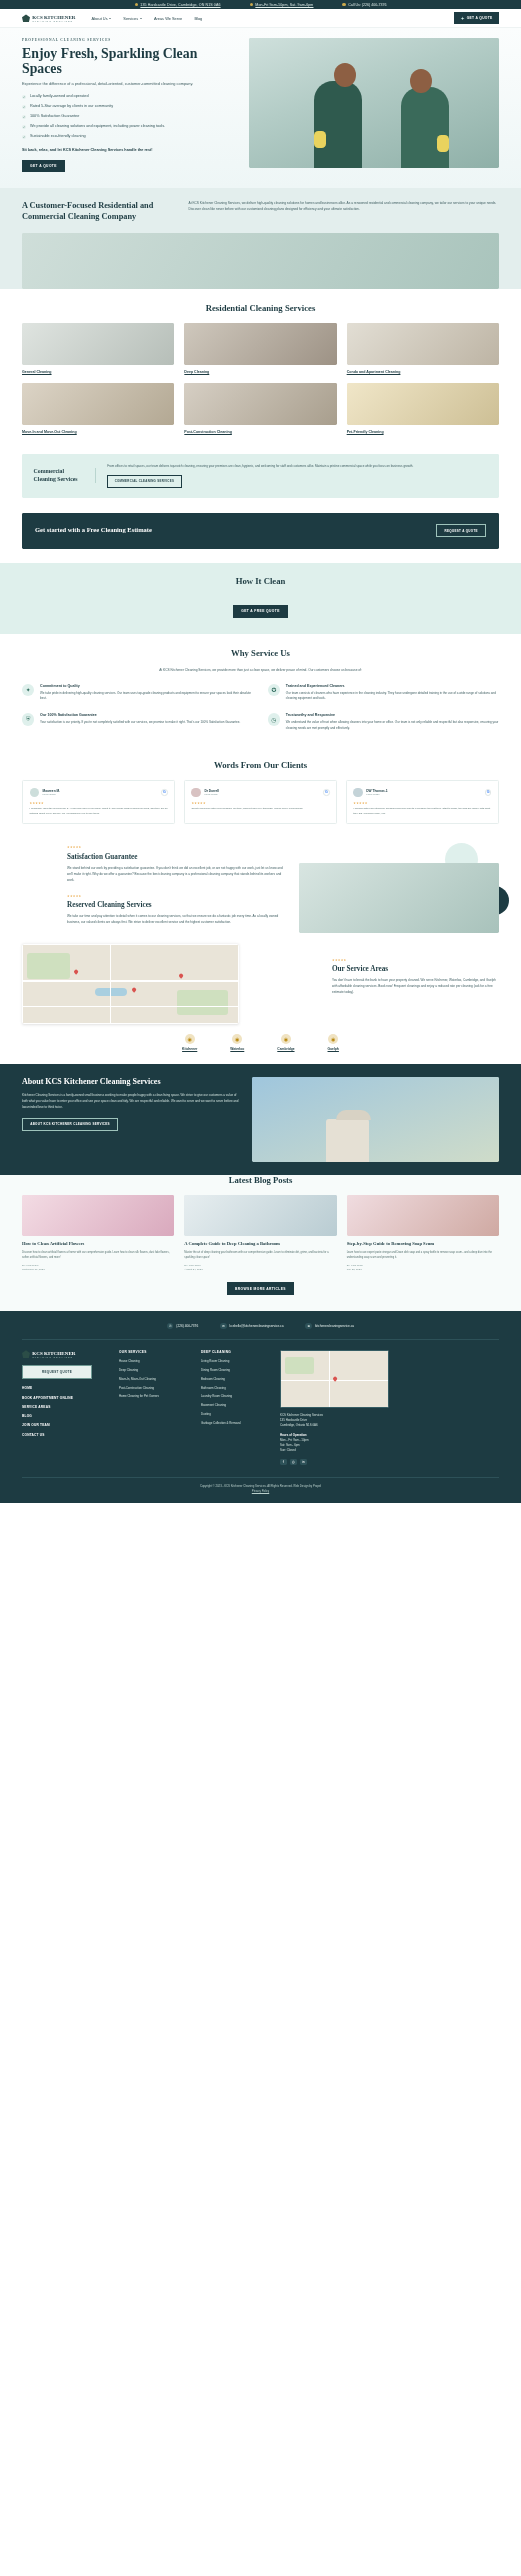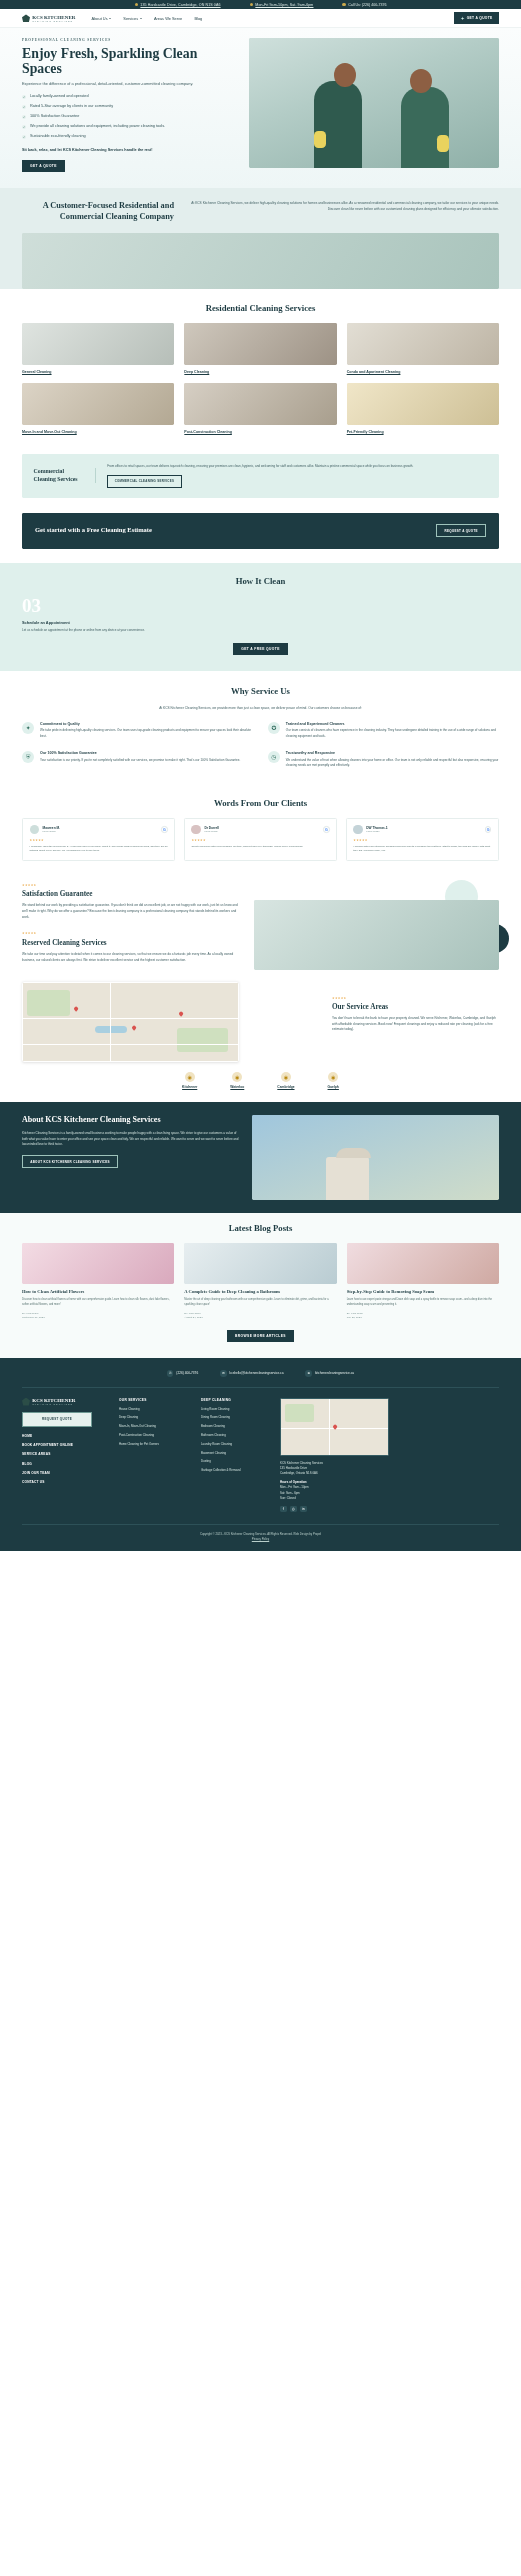--- a/index.html
+++ b/index.html
@@ -36,21 +36,21 @@
   .hero-r{flex:1;position:relative;}
   .hero-img{width:100%;height:130px;border-radius:1.4px;overflow:hidden;position:relative;
      background:linear-gradient(160deg,#cfe0dc 0%,#b3ccc6 40%,#8fb0a8 100%);}
   
   .ph{position:absolute;bottom:0;border-radius:19px 19px 0 0;}
   .ph.a{left:26%;width:48px;height:87px;background:#2f5a4e;}
   .ph.b{right:20%;width:48px;height:81px;background:#3a6a5a;}
   .head{position:absolute;border-radius:50%;background:#8d5f43;}
   .glove{position:absolute;background:#e9d35e;border-radius:4.3px;}
   
-  .sec-cf{background:#e3eeed;padding:13px 22px 0;text-align:right;}
+  .sec-cf{background:#e3eeed;padding:13px 22px 0;}
   .cf-row{display:flex;gap:14.5px;align-items:flex-start;}
   .cf-row h2{font-family:"Liberation Serif",serif;font-size:8.3px;line-height:1.3;color:#1d3b42;width:152px;font-weight:bold;}
   .cf-row p{font-size:3.2px;line-height:1.85;color:#3f5d61;flex:1;}
   .cf-img{margin:10px 0 0;height:56px;background:linear-gradient(120deg,#cfded9,#a9c4bc);border-radius:1.4px;position:relative;overflow:hidden;}
   
   .sec{padding:14.5px 22px;}
   h2.center{font-family:"Liberation Serif",serif;font-size:8.7px;text-align:center;color:#1d3b42;margin-bottom:10px;font-weight:bold;}
   .grid3{display:grid;grid-template-columns:repeat(3,1fr);gap:8.7px 10px;}
   .card img,.card .thumb{width:100%;height:42px;border-radius:1.4px;display:block;}
   .card .cap{margin-top:4.3px;font-size:3.6px;color:#1d3b42;font-weight:bold;text-decoration:underline;line-height:1.45;}
@@ -82,21 +82,21 @@
   .tgrid{display:grid;grid-template-columns:repeat(3,1fr);gap:8.7px;}
   .tcard{border:0.7px solid #e6eeed;border-radius:1.4px;padding:6.5px;}
   .thead{display:flex;gap:3.6px;align-items:center;}
   .avatar{width:9.4px;height:9.4px;border-radius:50%;background:#cddedb;}
   .tname{font-size:3.2px;font-weight:bold;color:#1d3b42;}
   .trole{font-size:2.5px;color:#7c9594;}
   .stars{color:#e8a33d;font-size:2.9px;letter-spacing:0.3px;margin:3.6px 0 2.9px;}
   .tcard p{font-size:2.5px;line-height:1.75;color:#56716f;}
   .gbadge{width:6.5px;height:6.5px;border-radius:50%;background:#fff;border:0.7px solid #e0e7e6;font-size:3.6px;display:flex;align-items:center;justify-content:center;color:#4285f4;font-weight:bold;}
   
-  .gsec{padding:7.2px 22px 0;position:relative;}
+  .gsec{padding:7.2px 22px 0;position:relative;margin-left:45px;}
   .gsec .blob1{position:absolute;right:43px;top:4.3px;width:33px;height:33px;border-radius:50%;background:#dff0ec;}
   .gsec .blob2{position:absolute;right:11.6px;top:48px;width:29px;height:29px;border-radius:50%;background:#1d3b42;}
   .grow{display:flex;gap:14.5px;align-items:flex-start;position:relative;z-index:2;}
   .gleft{width:217px;}
   .gleft .stars{margin:0 0 3.6px;}
   .gleft h3{font-family:"Liberation Serif",serif;font-size:7.2px;color:#1d3b42;margin-bottom:5px;font-weight:bold;}
   .gleft p{font-size:3.1px;line-height:1.9;color:#3f5d61;}
   .gimg{flex:1;height:70px;border-radius:1.4px;background:linear-gradient(140deg,#d8e5e1,#a8c2bb);margin-top:17.4px;}
   
   .areas{padding:11.6px 22px 0;position:relative;}
@@ -114,21 +114,21 @@
   .acity .pin{width:10px;height:10px;border-radius:50%;background:#f0e3c2;display:flex;align-items:center;justify-content:center;font-size:5px;color:#b8860b;margin:0 auto 2.9px;}
   .acity .nm{font-size:3.3px;font-weight:bold;color:#1d3b42;text-decoration:underline;}
   
   .about{background:#1d3b42;color:#fff;padding:13px 22px;display:flex;gap:13px;align-items:flex-start;}
   .about-l{width:217px;}
   .about h2{font-family:"Liberation Serif",serif;font-size:8px;line-height:1.3;margin-bottom:5.8px;font-weight:bold;}
   .about p{font-size:3px;line-height:1.9;color:#cfe0dc;}
   .about .btn-ghost{display:inline-block;margin:7.2px 0 0;}
   .about-r{flex:1;height:85px;border-radius:1.4px;background:linear-gradient(160deg,#9fc6dd,#cfdcc9);position:relative;overflow:hidden;}
   
-  .blog{padding:10px 22px 16px;background:#f7fbfa;}
+  .blog{padding:0 22px 16px;background:#f7fbfa;}
   .bgrid{display:grid;grid-template-columns:repeat(3,1fr);gap:10px;}
   .bcard .bimg{width:100%;height:41px;border-radius:1.4px;}
   .bcard h4{font-family:"Liberation Serif",serif;font-size:4.6px;line-height:1.3;color:#1d3b42;margin:5px 0 3.6px;font-weight:bold;}
   .bcard p{font-size:2.6px;line-height:1.8;color:#56716f;}
   .bmeta{font-size:2.5px;color:#7c9594;margin-top:4.3px;line-height:1.6;}
   .blog .btn-dark{display:block;width:max-content;margin:10px auto 0;}
   
   .footer{background:#1d3b42;color:#e7f1ee;padding:11.6px 22px 0;}
   .fcontact{display:flex;gap:22px;justify-content:center;padding-bottom:10px;border-bottom:0.7px solid #2d5158;}
   .fc{display:flex;align-items:center;gap:2.9px;font-size:3.2px;}
@@ -286,25 +286,20 @@
 </div>
 
 <div class="est">
   <h3>Get started with a Free Cleaning Estimate</h3>
   <div class="btn-ghost">REQUEST A QUOTE</div>
 </div>
 
 <div class="how">
   <h2 class="center">How It Clean</h2>
   <div class="steps">
-    <div class="step">
-      <div class="num">03</div>
-      <h4>Schedule an Appointment</h4>
-      <p>Let us schedule an appointment at the phone or online from any device at your convenience.</p>
-    </div>
   </div>
   <div style="text-align:center"><span class="btn-dark">GET A FREE QUOTE</span></div>
 </div>
 
 <div class="sec why">
   <h2 class="center">Why Service Us</h2>
   <p class="lead">At KCS Kitchener Cleaning Services, we provide more than just a clean space, we deliver peace of mind. Our customers choose us because of:</p>
   <div class="grid2">
     <div class="feat">
         <div class="fic">✦</div>

